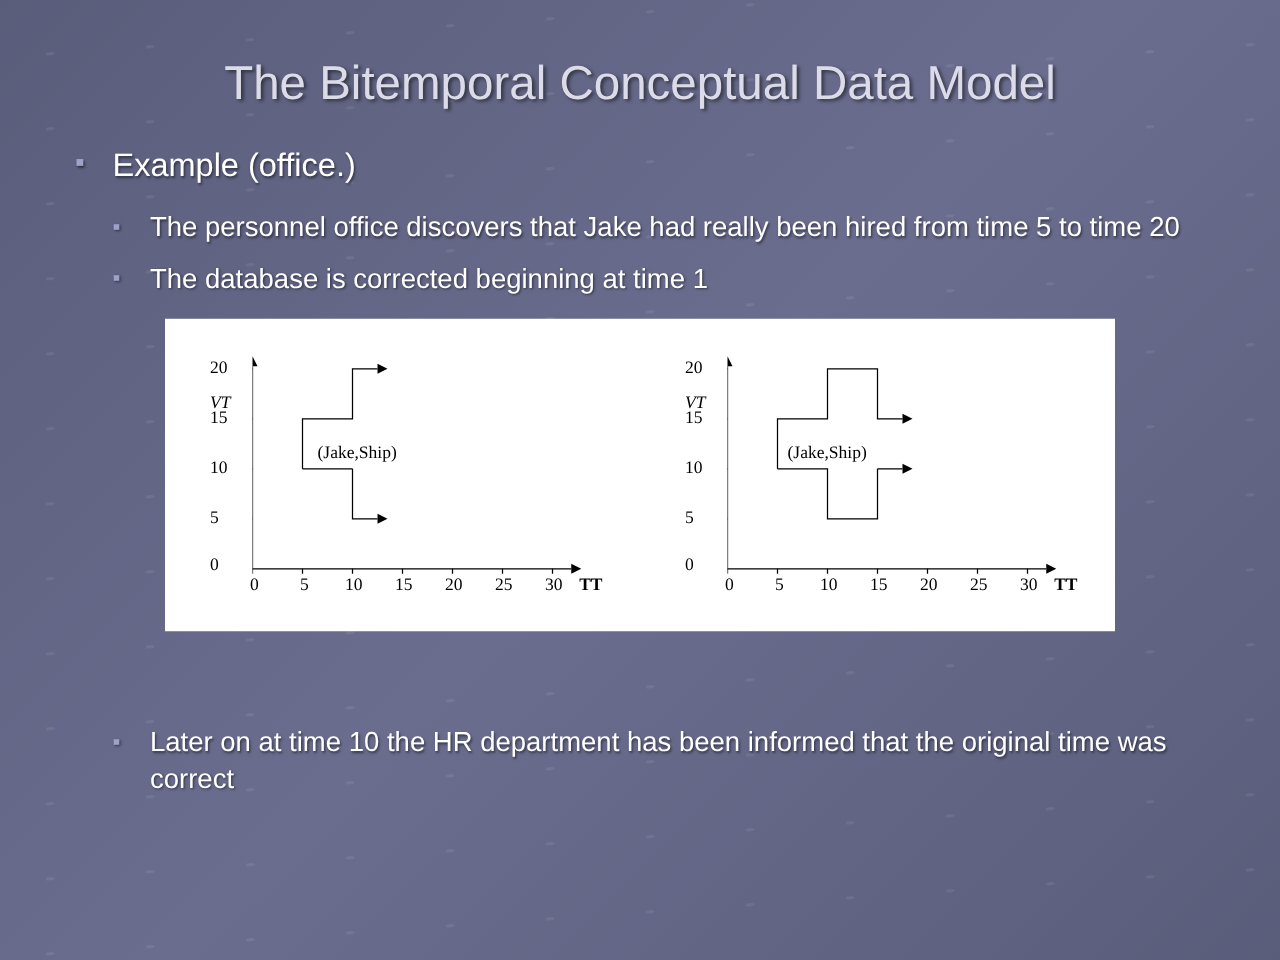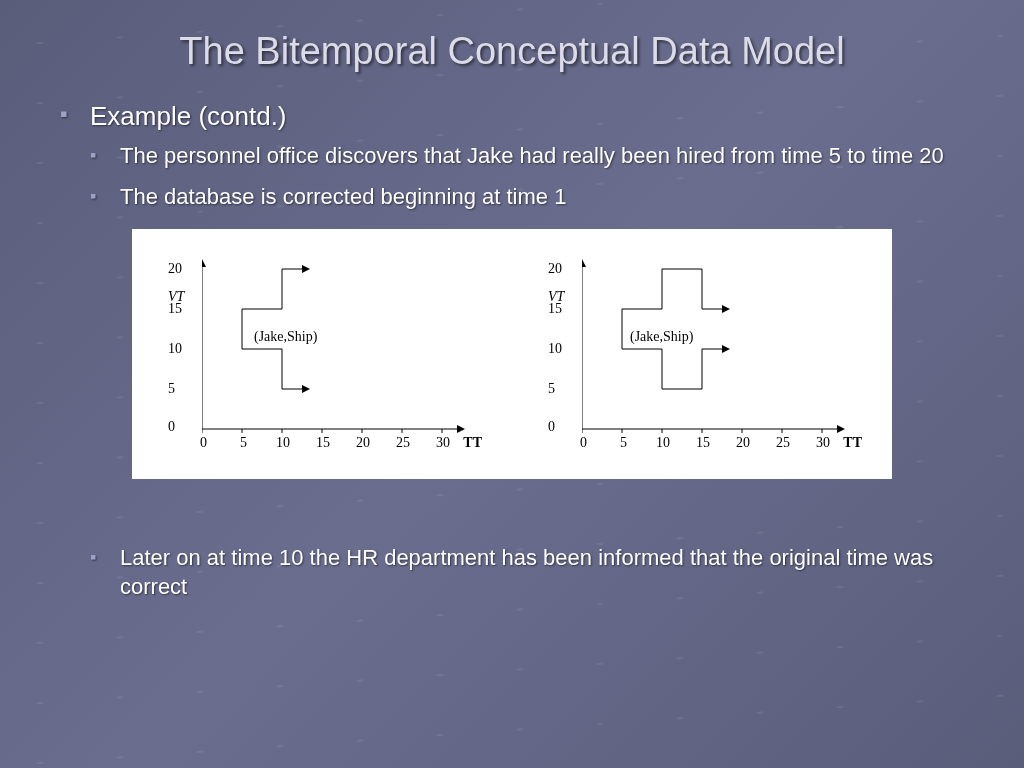--- a/index.html
+++ b/index.html
@@ -16,21 +16,21 @@
   
   .dots {
     position: absolute; inset: 0; pointer-events: none;
     background-image: radial-gradient(ellipse 8px 3px, rgba(255,255,255,0.08) 40%, transparent 42%);
     background-size: 80px 60px;
     background-position: 400px 100px;
     transform: skewY(-4deg);
   }
   .slide {
     position: relative;
-    padding: 30px 60px;
+    padding: 46px 60px;
   }
   .title {
     font-size: 38px;
     text-align: center;
     color: #dcdce8;
     text-shadow: 2px 2px 3px rgba(0,0,0,0.5);
     margin-bottom: 28px;
     font-weight: normal;
   }
   ul { list-style: none; }
@@ -42,21 +42,21 @@
     padding-left: 30px;
     position: relative;
   }
   .lvl1 > li::before {
     content: "▪";
     position: absolute;
     left: 0;
     color: #9da2c9;
     font-size: 22px;
   }
-  .lvl2 { margin-top: 10px; }
+  .lvl2 { margin-top: 20px; }
   .lvl2 > li {
     font-size: 22px;
     color: #fff;
     text-shadow: 1px 1px 2px rgba(0,0,0,0.5);
     padding-left: 30px;
     position: relative;
     margin-bottom: 12px;
     line-height: 1.3;
   }
   .lvl2 > li::before {
@@ -93,21 +93,21 @@
 </style>
 </head>
 <body>
 <div class="dots"></div>
 
 <div class="slide">
   <h1 class="title">The Bitemporal Conceptual Data Model</h1>
 
   <ul class="lvl1">
     <li>
-      <span>Example (contd.)</span>
+      <span>Example (office.)</span>
       <ul class="lvl2">
         <li>The personnel office discovers that Jake had really been hired from time 5 to time 20</li>
         <li>The database is corrected beginning at time 1</li>
       </ul>
     </li>
   </ul>
 
   <div class="diagram-box">
 
     <div class="axisplot">

